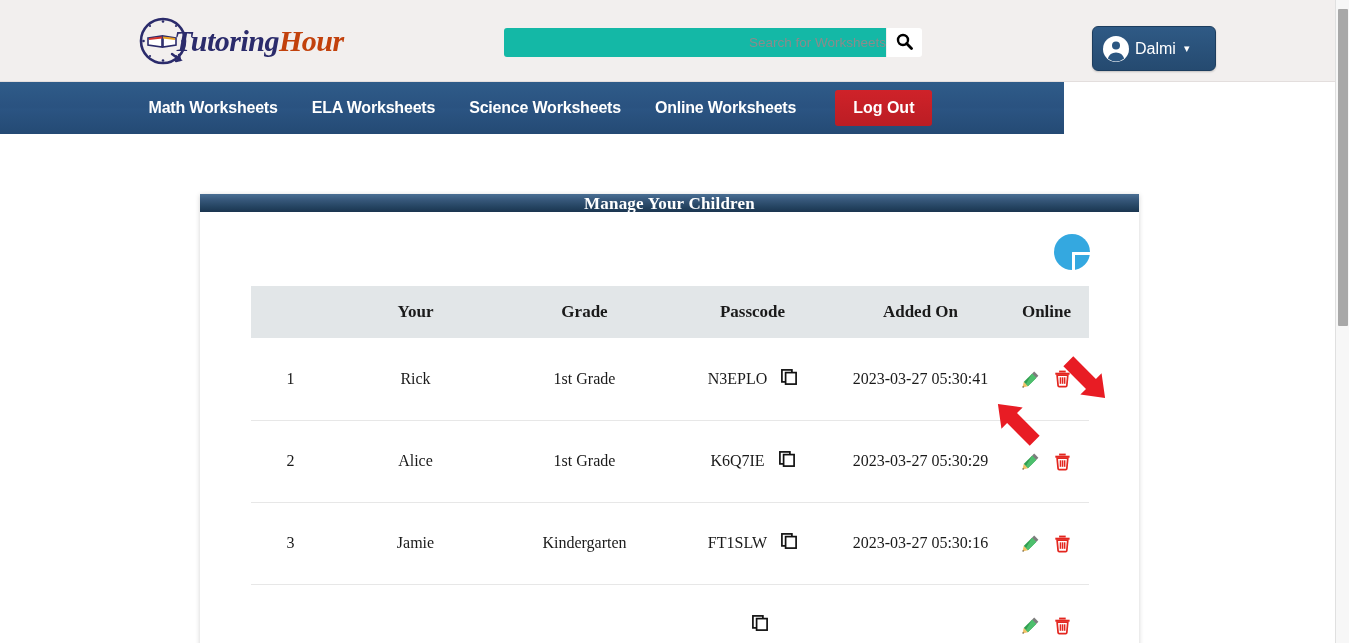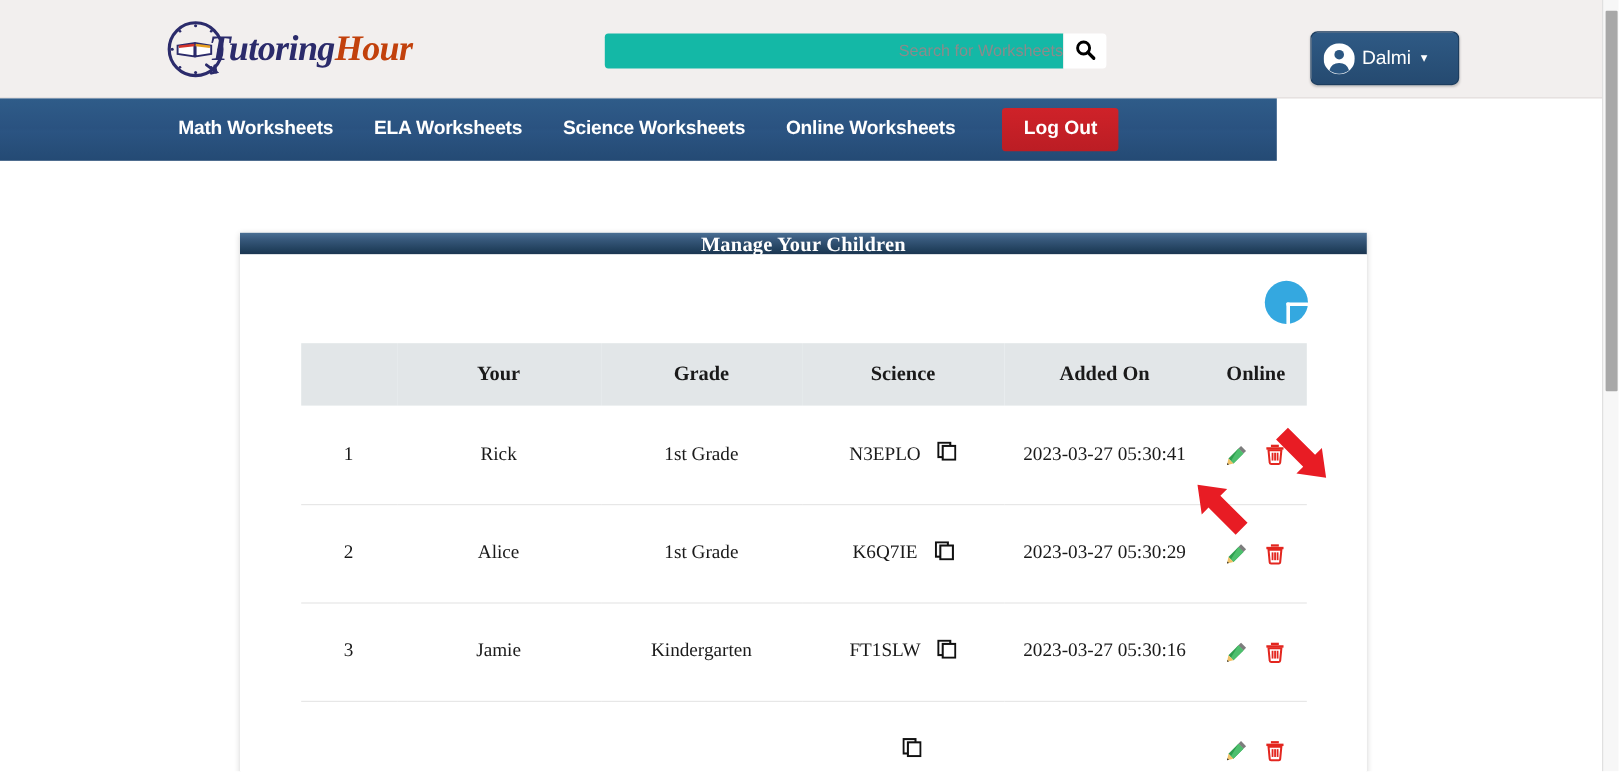--- a/index.html
+++ b/index.html
@@ -376,21 +376,21 @@
           </span>
         </button>
       </div>
 
       <table class="tbl">
         <thead>
           <tr>
             <th class="col-idx"></th>
             <th class="col-name">Your</th>
             <th class="col-grade">Grade</th>
-            <th class="col-pass">Science</th>
+            <th class="col-pass">Passcode</th>
             <th class="col-added">Added On</th>
             <th class="col-manage">Online</th>
           </tr>
         </thead>
         <tbody>
 
           <tr>
             <td>1</td>
             <td>Rick</td>
             <td>1st Grade</td>

